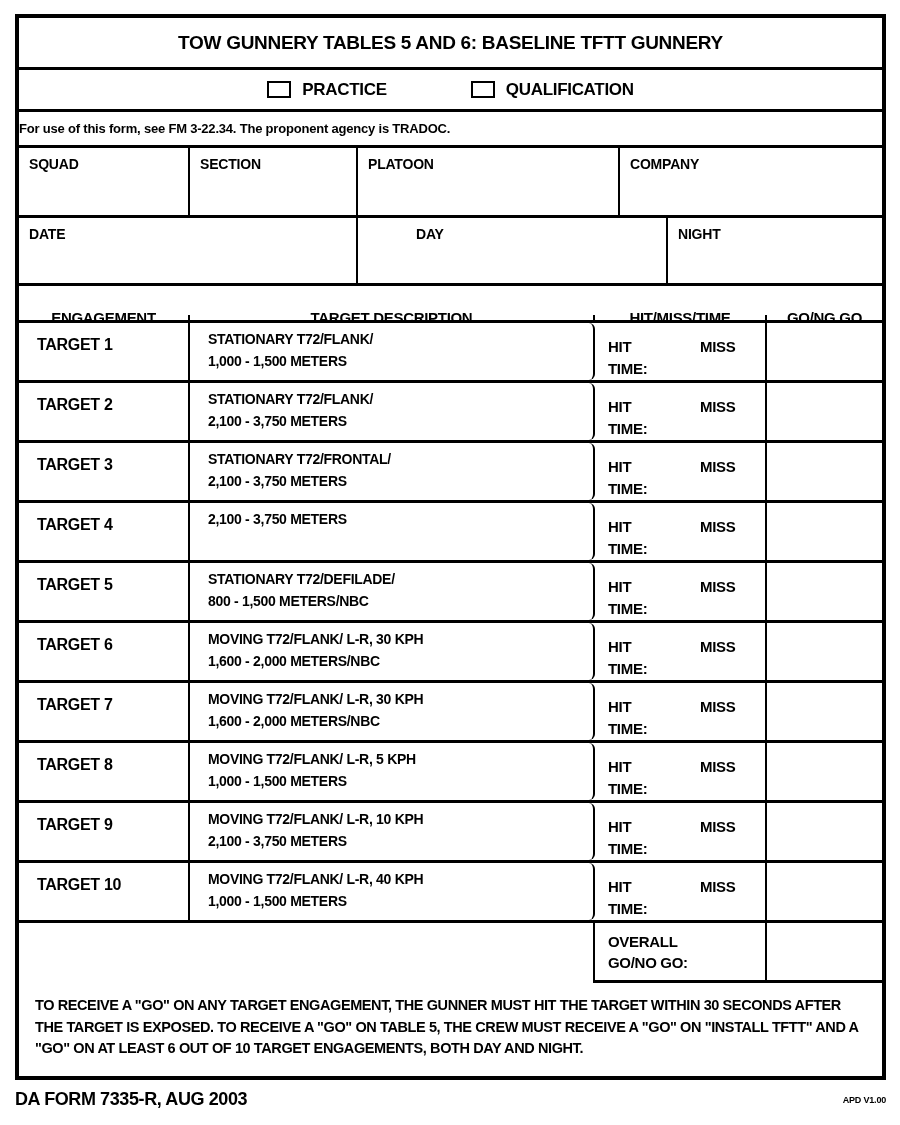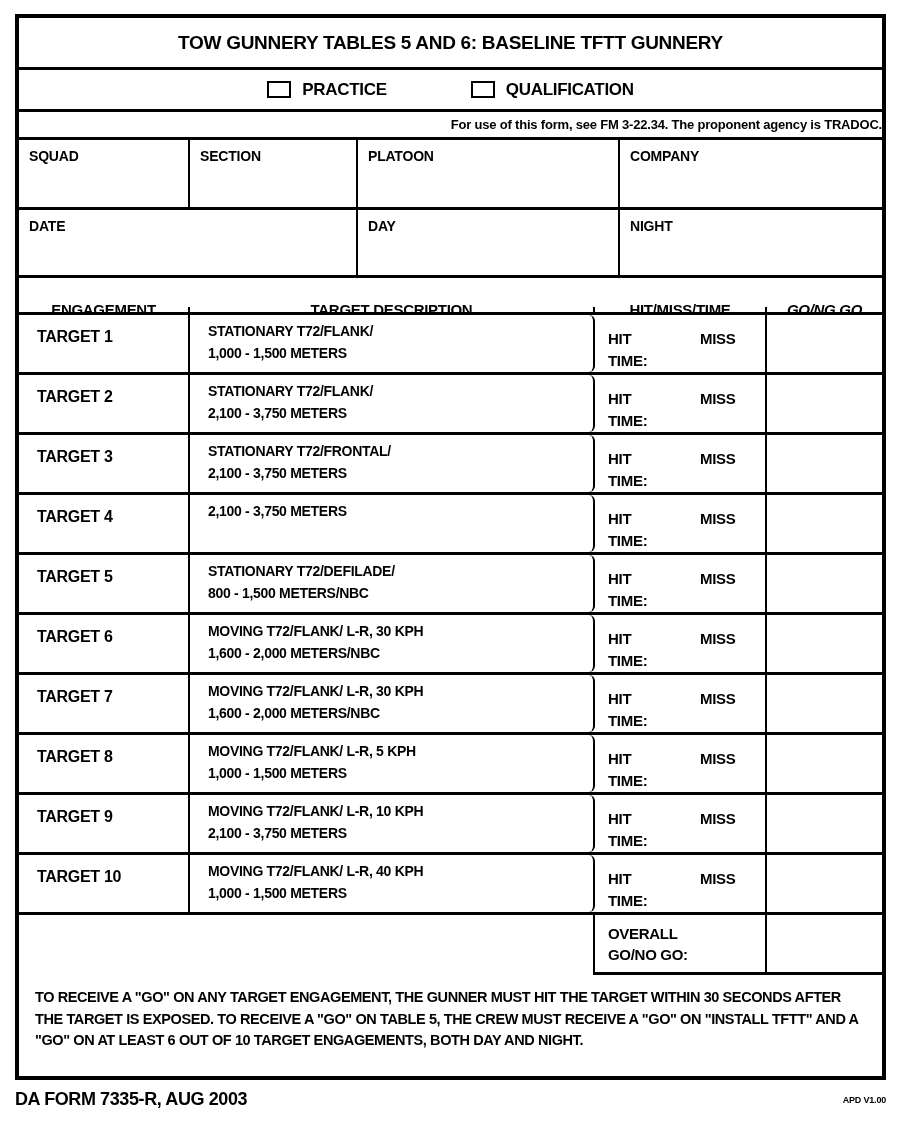--- a/index.html
+++ b/index.html
@@ -21,38 +21,38 @@
   .row { border-bottom: 3px solid #000; display: flex; flex-shrink: 0; }
 
   .title-row { height: 52px; align-items: center; justify-content: center; }
   .form-title { font-size: 19px; letter-spacing: -0.3px; }
 
   .check-row { height: 42px; align-items: center; justify-content: center; gap: 84px; }
   .check-group { display: flex; align-items: center; }
   .checkbox { width: 24px; height: 17px; border: 2px solid #000; margin-right: 11px; background:#fff; }
   .check-label { font-size: 17px; letter-spacing: -0.3px; }
 
-  .foruse-row { height: 28px; align-items: center; justify-content: flex-end; }
+  .foruse-row { height: 36px; align-items: center; justify-content: flex-start; }
   .foruse-text { font-size: 13px; letter-spacing: -0.2px; }
 
   .cell { border-right: 2px solid #000; padding: 7px 10px; }
   .cell:last-child { border-right: none; }
   .cell-label { font-size: 14px; letter-spacing: -0.2px; }
 
   .unit-row { height: 70px; }
   .u-squad { width: 171px; } .u-section { width: 168px; } .u-platoon { width: 262px; } .u-company { flex: 1; }
 
   .datetime-row { height: 68px; }
-  .d-date { width: 339px; } .d-day { width: 262px; } .d-night { flex: 1; }
+  .d-date { width: 339px; } .d-day { width: 262px; margin-left: 48px; } .d-night { flex: 1; }
 
   .thead-row { height: 37px; }
   .th { display: flex; align-items: center; justify-content: center; font-size: 15px;
         letter-spacing: -0.3px; border-right: 2px solid #000; padding: 0; margin-top: 29px; }
   .th:last-child { border-right: none; }
-  .th-eng { width: 171px; } .th-desc { width: 405px; } .th-hit { width: 172px; } .th-go { flex: 1; font-style: italic; }
+  .th-eng { width: 171px; } .th-desc { width: 405px; } .th-hit { width: 172px; } .th-go { flex: 1; }
 
   .trow { height: 60px; border-bottom: 3px solid #000; display: flex; flex-shrink: 0; }
   .trow .eng  { width: 171px; border-right: 2px solid #000; padding: 13px 0 0 18px; font-size: 16px; letter-spacing: -0.3px; }
   .trow .desc { width: 405px; border-right: 2px solid #000; padding: 6px 0 0 18px; font-size: 14px; line-height: 21.5px; letter-spacing: -0.3px; border-radius: 6px; }
   .trow .hit  { width: 172px; border-right: 2px solid #000; padding: 13px 0 0 13px; font-size: 15px; line-height: 22px; letter-spacing: -0.3px; }
   .trow .go   { flex: 1; }
   .hitline { display: flex; }
   .hit-opt { width: 92px; }
 
   .bottom-area { flex: 1; position: relative; }

